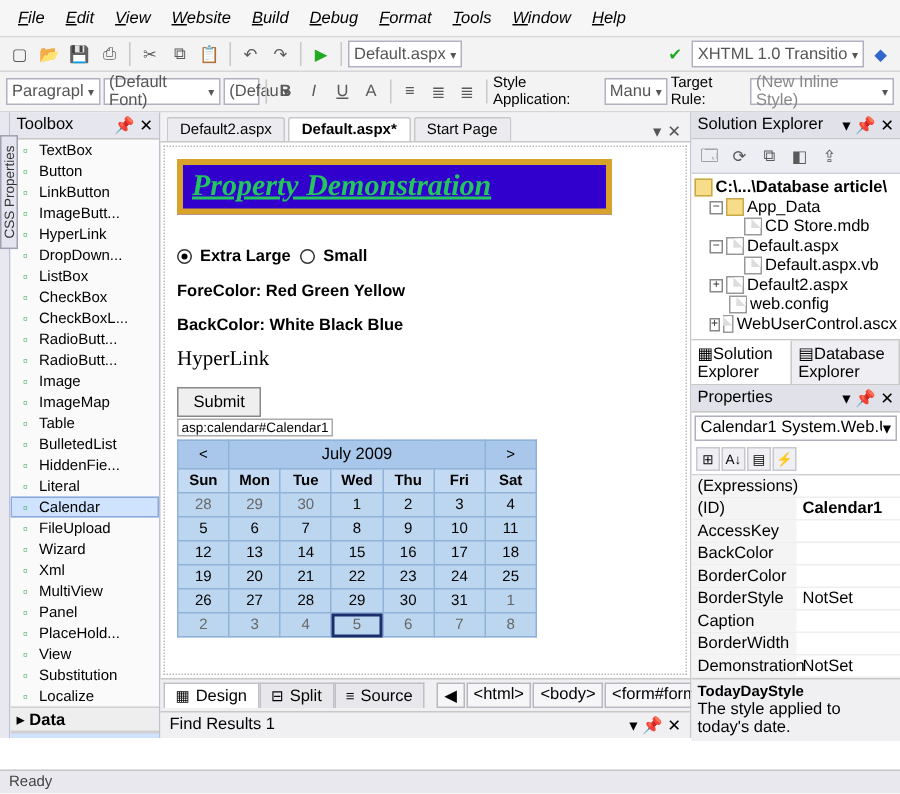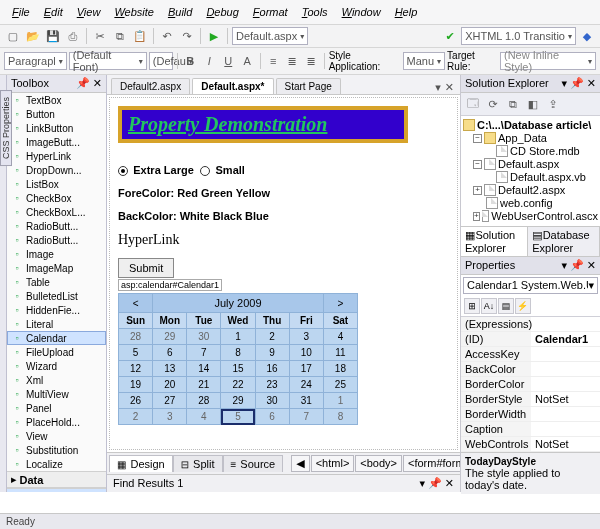--- a/index.html
+++ b/index.html
@@ -437,29 +437,29 @@
           </div>
           <div class="row">
             <div class="k">BorderColor</div>
             <div class="v" style=""></div>
           </div>
           <div class="row">
             <div class="k">BorderStyle</div>
             <div class="v" style="">NotSet</div>
           </div>
           <div class="row">
+            <div class="k">Caption</div>
+            <div class="v" style=""></div>
+          </div>
+          <div class="row">
             <div class="k">BorderWidth</div>
             <div class="v" style=""></div>
           </div>
           <div class="row">
-            <div class="k">Caption</div>
-            <div class="v" style=""></div>
-          </div>
-          <div class="row">
-            <div class="k">WebControls</div>
+            <div class="k">Demonstration</div>
             <div class="v" style="">NotSet</div>
           </div>
         </div>
       <div class="prop-help">
         <b>TodayDayStyle</b>
         <span>The style applied to today's date.</span>
       </div>
     </div>
   </div>
 </div>

